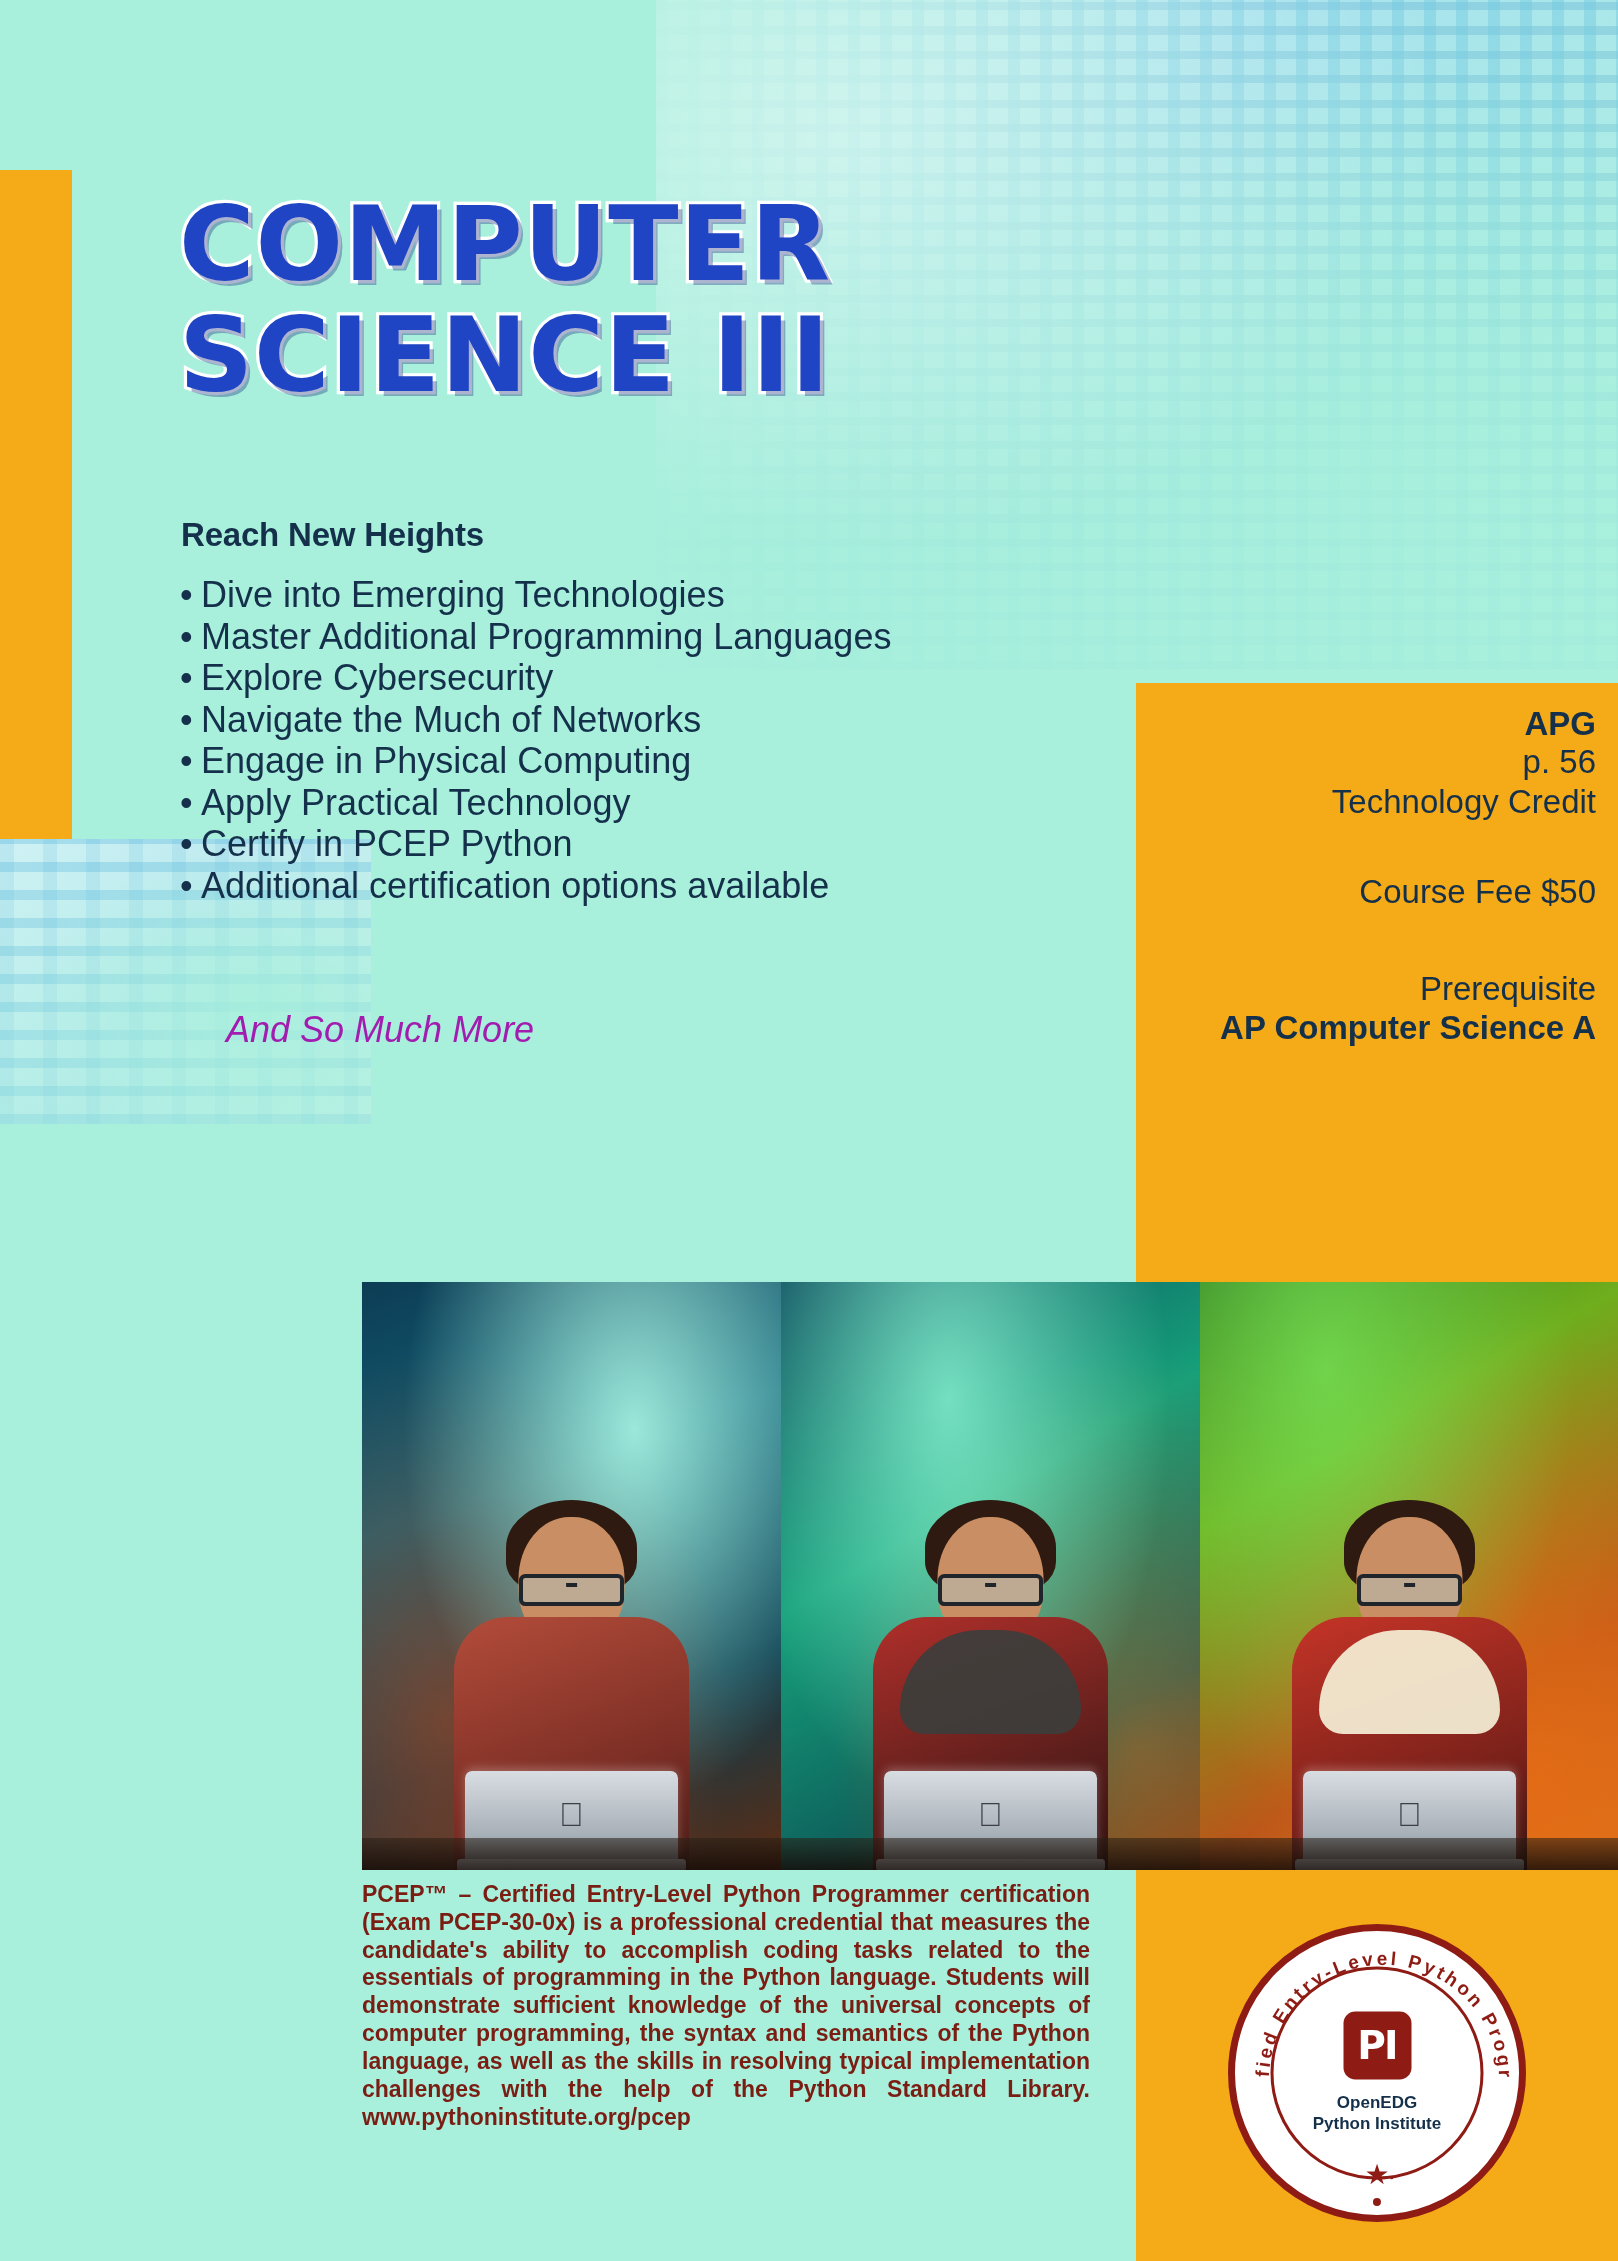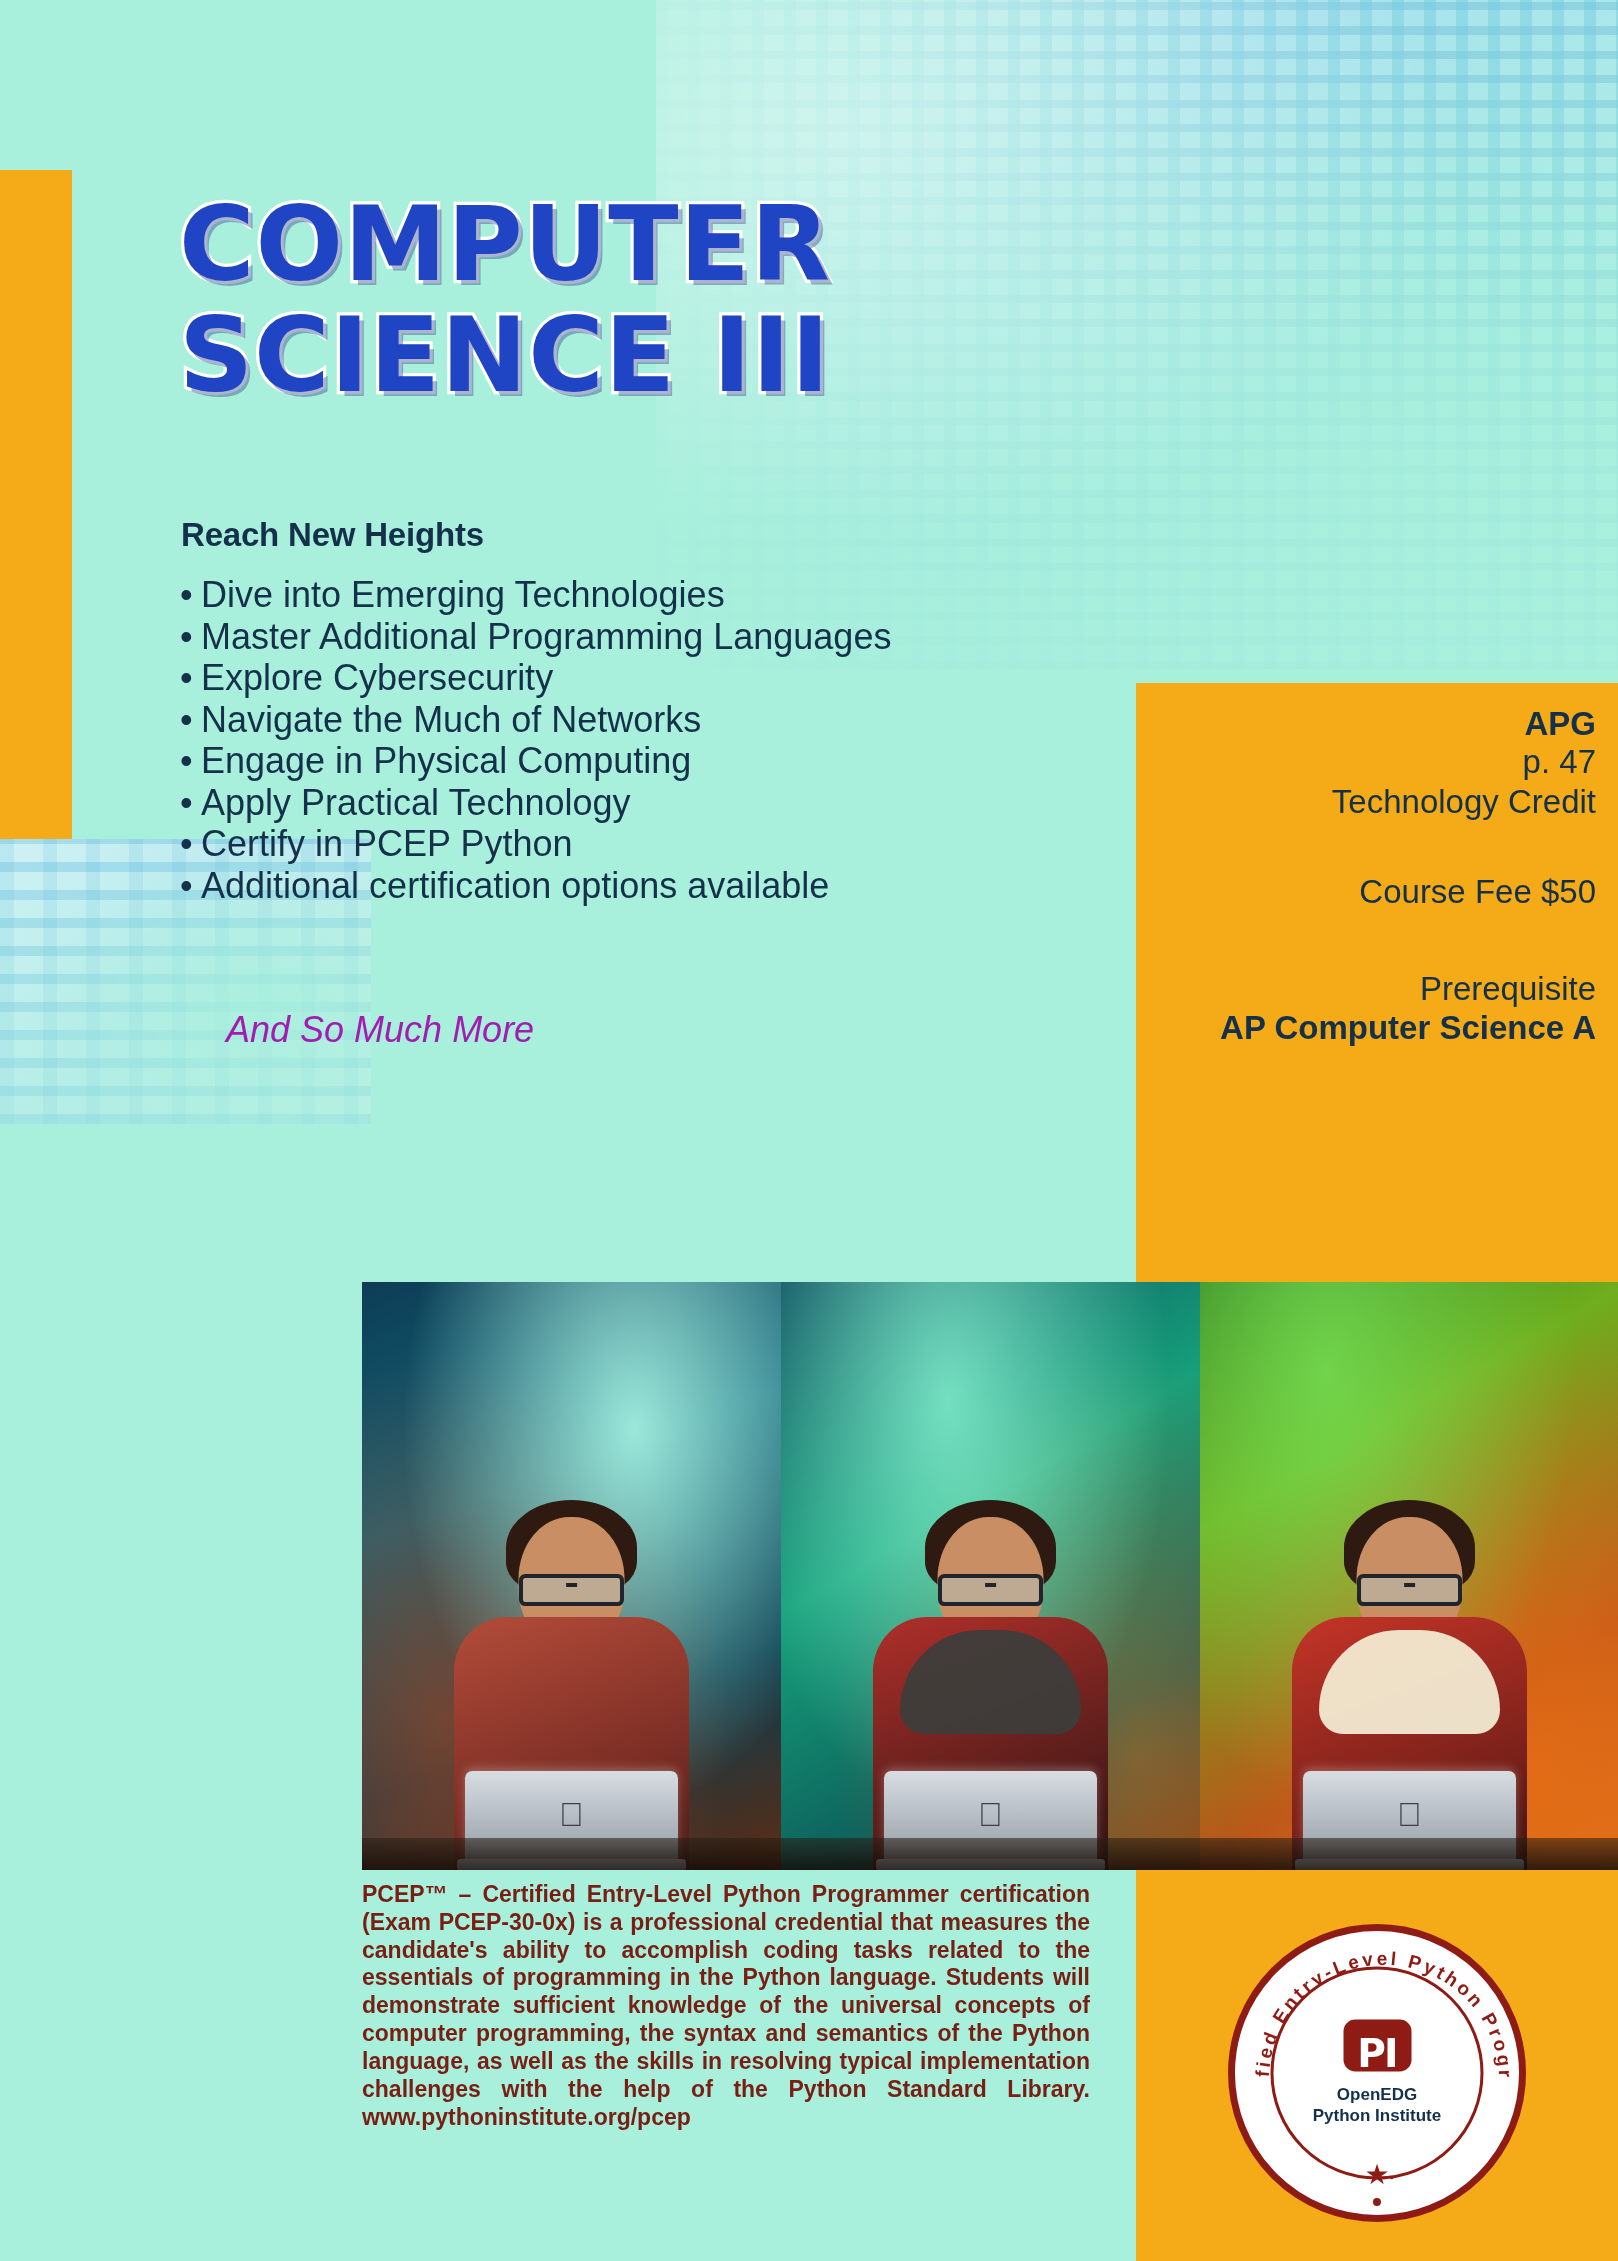--- a/index.html
+++ b/index.html
@@ -375,21 +375,21 @@
     border: 3.6px solid #8e1b14;
     box-sizing: border-box;
     display: flex;
     flex-direction: column;
     align-items: center;
     justify-content: center;
     text-align: center;
   }
   .badge-logo {
     width: 68px;
-    height: 52px;
+    height: 68px;
     border-radius: 11.8px;
     background: #8e1b14;
     color: #ffffff;
     font-family: "DejaVu Sans", sans-serif;
     font-weight: bold;
     font-size: 39px;
     line-height: 68px;
     letter-spacing: -1.8px;
     margin-bottom: 11.8px;
   }
@@ -456,21 +456,21 @@
     <li><span class="dot">•</span><span>Engage in Physical Computing</span></li>
     <li><span class="dot">•</span><span>Apply Practical Technology</span></li>
     <li><span class="dot">•</span><span>Certify in PCEP Python</span></li>
     <li><span class="dot">•</span><span>Additional certification options available</span></li>
   </ul>
 
   <div class="more-line">And So Much More</div>
 
   <div class="info-panel">
     <div class="apg">APG</div>
-    <div class="page">p. 47</div>
+    <div class="page">p. 56</div>
     <div class="credit-type">Technology Credit</div>
     <div class="fee"><span>Course Fee</span> <b>$50</b></div>
     <div class="prereq-label">Prerequisite</div>
     <div class="prereq-value">AP Computer Science A</div>
   </div>
 
   <div class="photo-strip">
     <div class="photo photo-1">
       <div class="bg"></div>
       <div class="student">

